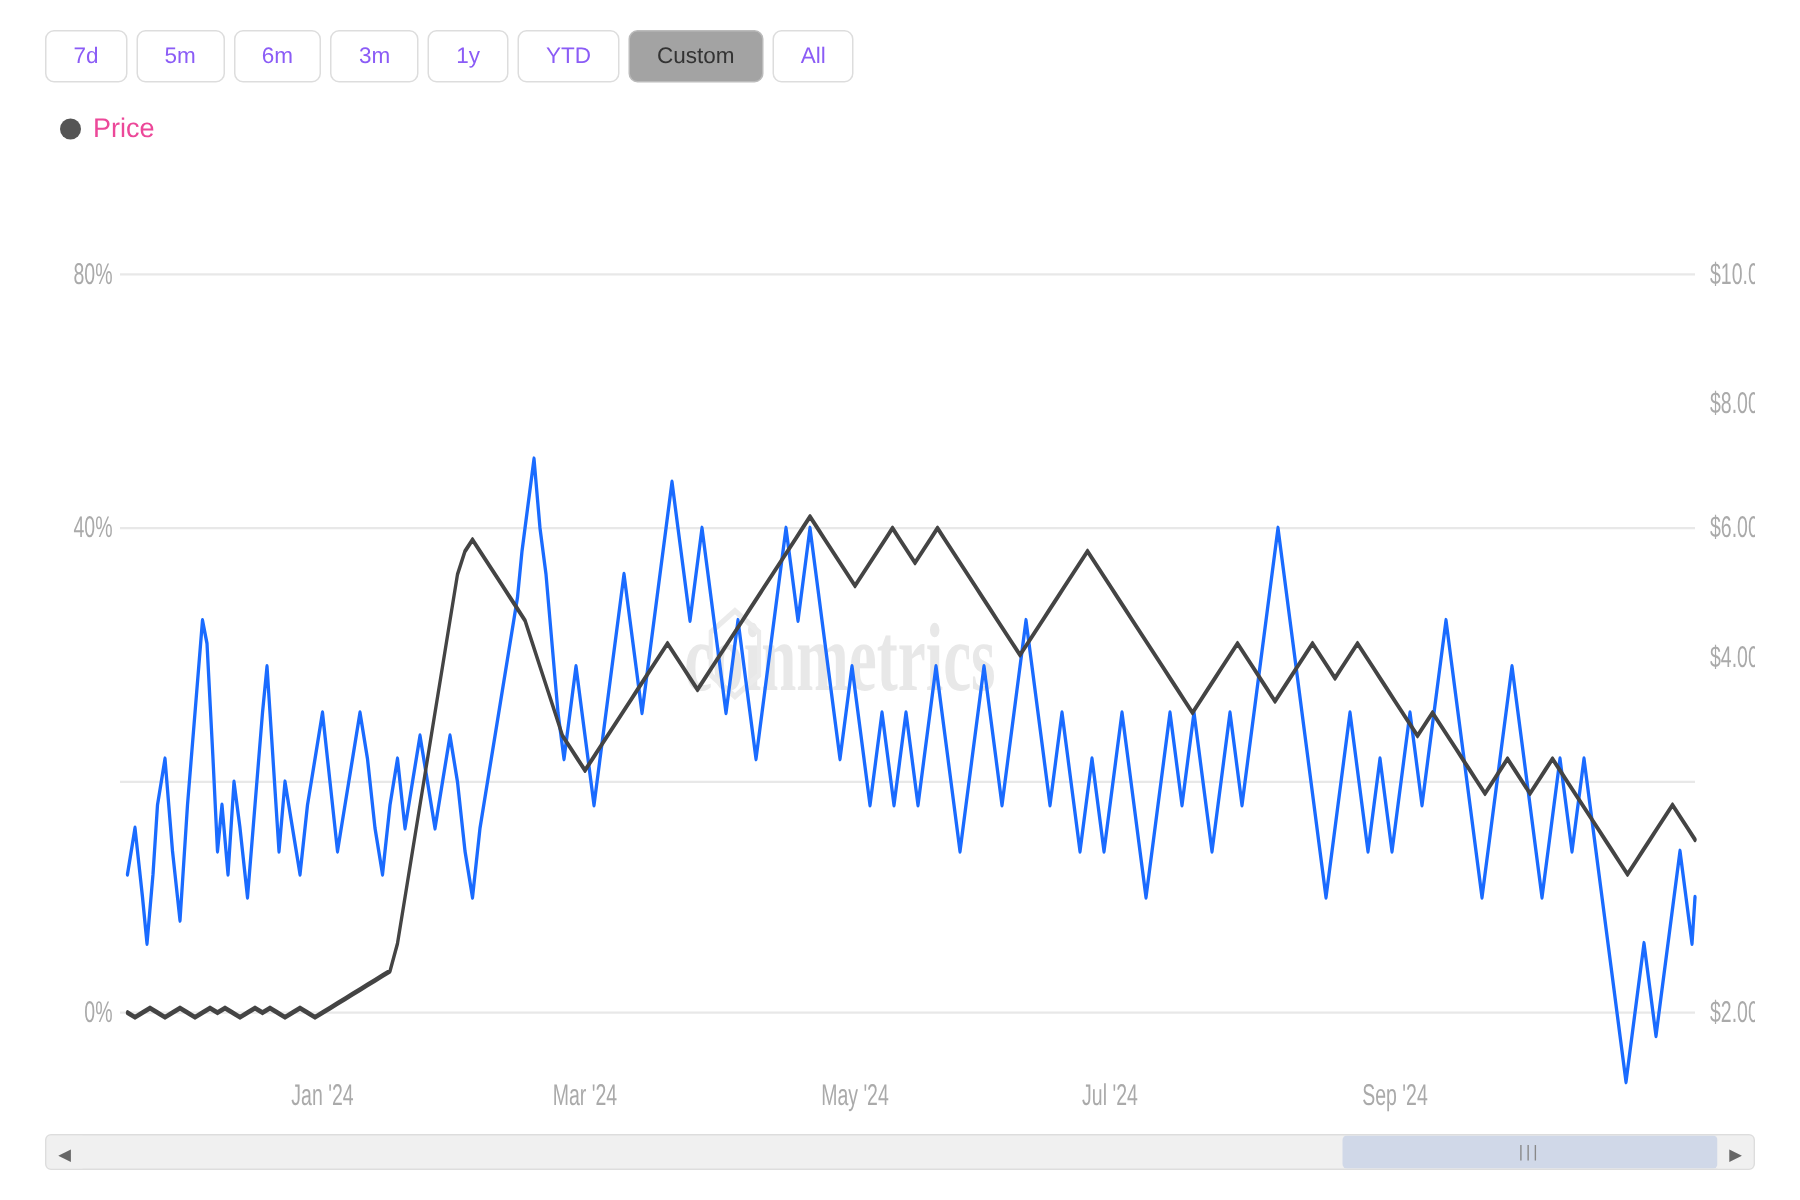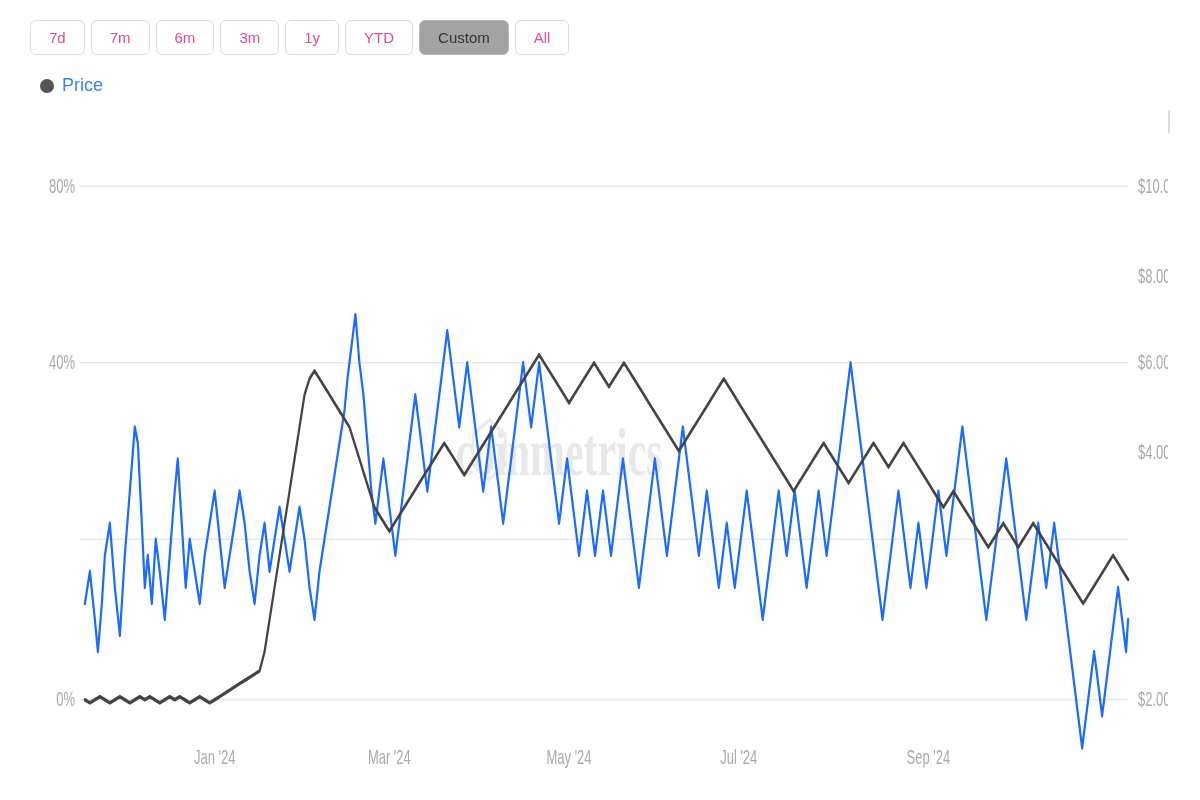--- a/index.html
+++ b/index.html
@@ -21,21 +21,21 @@
       display: flex;
       gap: 6px;
       margin-bottom: 20px;
       flex-wrap: wrap;
     }
     .filter-btn {
       padding: 8px 18px;
       border: 1px solid #ddd;
       border-radius: 6px;
       background: #fff;
-      color: #ec4899;
+      color: #8b5cf6;
       font-size: 15px;
       cursor: pointer;
       font-weight: 500;
     }
     .filter-btn.active {
       background: #a3a3a3;
       border-color: #bbb;
       color: #333;
     }
     .legend {
@@ -53,25 +53,25 @@
       font-weight: 600;
     }
     .legend-dot {
       width: 14px;
       height: 14px;
       border-radius: 50%;
     }
     .legend-dot.blue { background: #1a6bff; }
     .legend-dot.dark { background: #555; }
     .legend-label-blue { color: #aaa; font-size: 18px; font-weight: 600; }
-    .legend-label-dark { color: #3b82f6; font-size: 18px; font-weight: 500; }
+    .legend-label-dark { color: #ec4899; font-size: 18px; font-weight: 500; }
     .chart-area {
       flex: 1;
       display: flex;
-      flex-direction: row;
+      flex-direction: column;
       min-height: 0;
     }
     .main-chart-wrapper {
       position: relative;
       flex: 1;
       min-height: 0;
     }
     .main-chart {
       width: 100%;
       height: 100%;
@@ -86,21 +86,21 @@
       height: 100%;
     }
   </style>
 </head>
 <body>
 
 <div class="container">
 
   <div class="time-filters">
     <button class="filter-btn">7d</button>
-    <button class="filter-btn">7m</button>
+    <button class="filter-btn">5m</button>
     <button class="filter-btn">6m</button>
     <button class="filter-btn">3m</button>
     <button class="filter-btn">1y</button>
     <button class="filter-btn">YTD</button>
     <button class="filter-btn active">Custom</button>
     <button class="filter-btn">All</button>
   </div>
 
   <div class="legend">
     <div class="legend-item">

